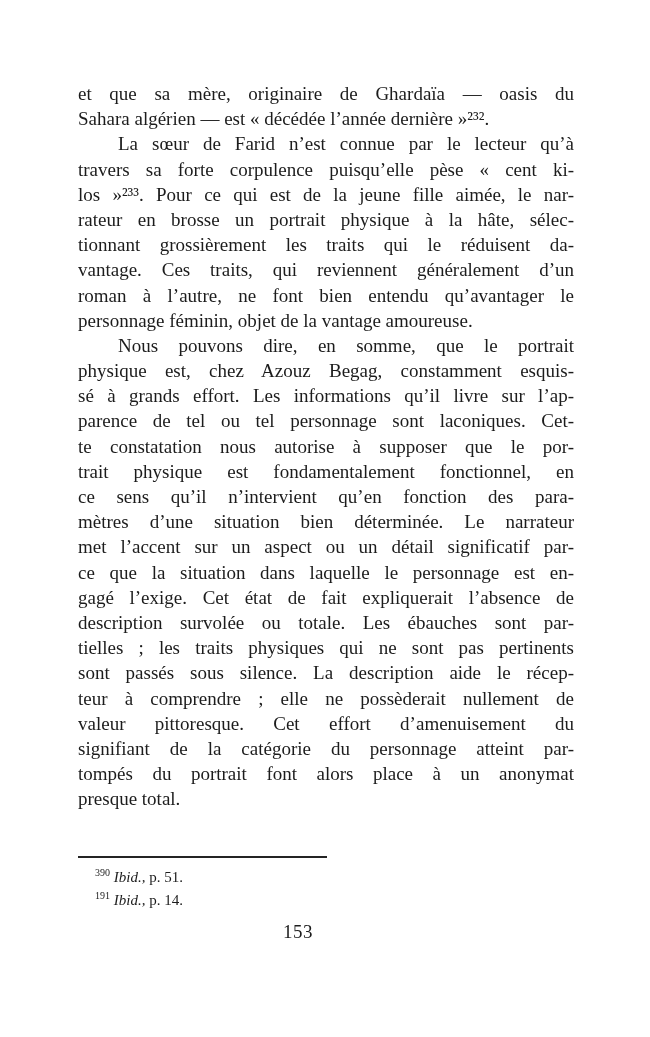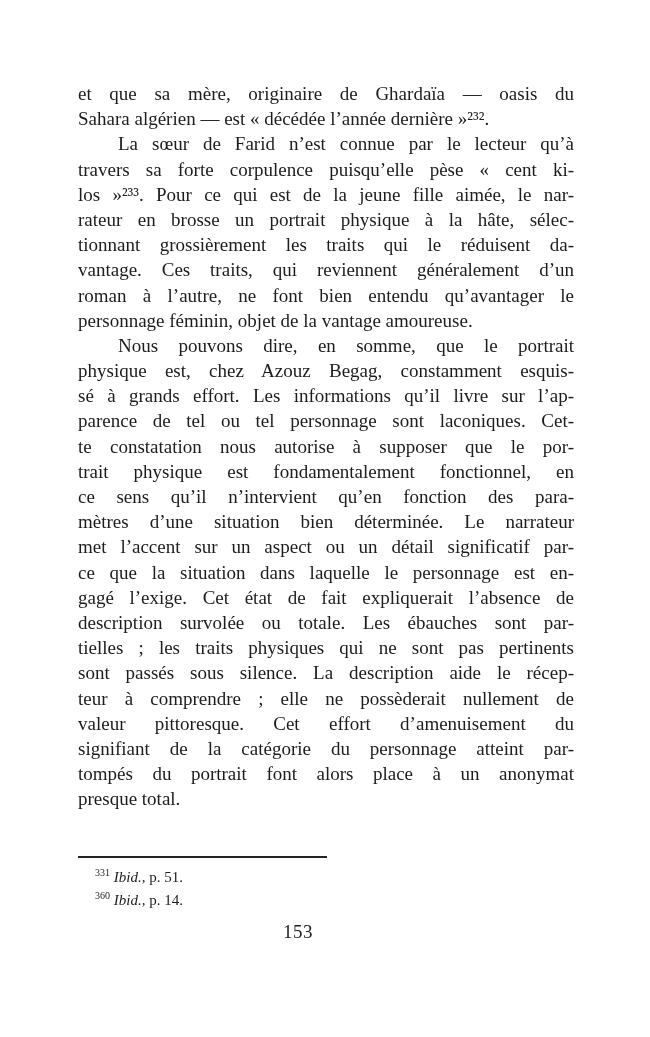--- a/index.html
+++ b/index.html
@@ -109,26 +109,26 @@
       <div class="line">valeur pittoresque. Cet effort d’amenuisement du</div>
       <div class="line">signifiant de la catégorie du personnage atteint par-</div>
       <div class="line">tompés du portrait font alors place à un anonymat</div>
       <div class="line para-end">presque total.</div>
     </main>
 
   <hr class="footnote-rule">
 
   <div class="footnotes">
     <div class="footnote">
-      <sup>331</sup>
+      <sup>390</sup>
       <span class="fn-source">Ibid.,</span>
       <span>p. 51.</span>
     </div>
     <div class="footnote">
-      <sup>360</sup>
+      <sup>191</sup>
       <span class="fn-source">Ibid.,</span>
       <span>p. 14.</span>
     </div>
   </div>
 
   <div class="page-number">153</div>
 
 </div>
 
 </body></html>

